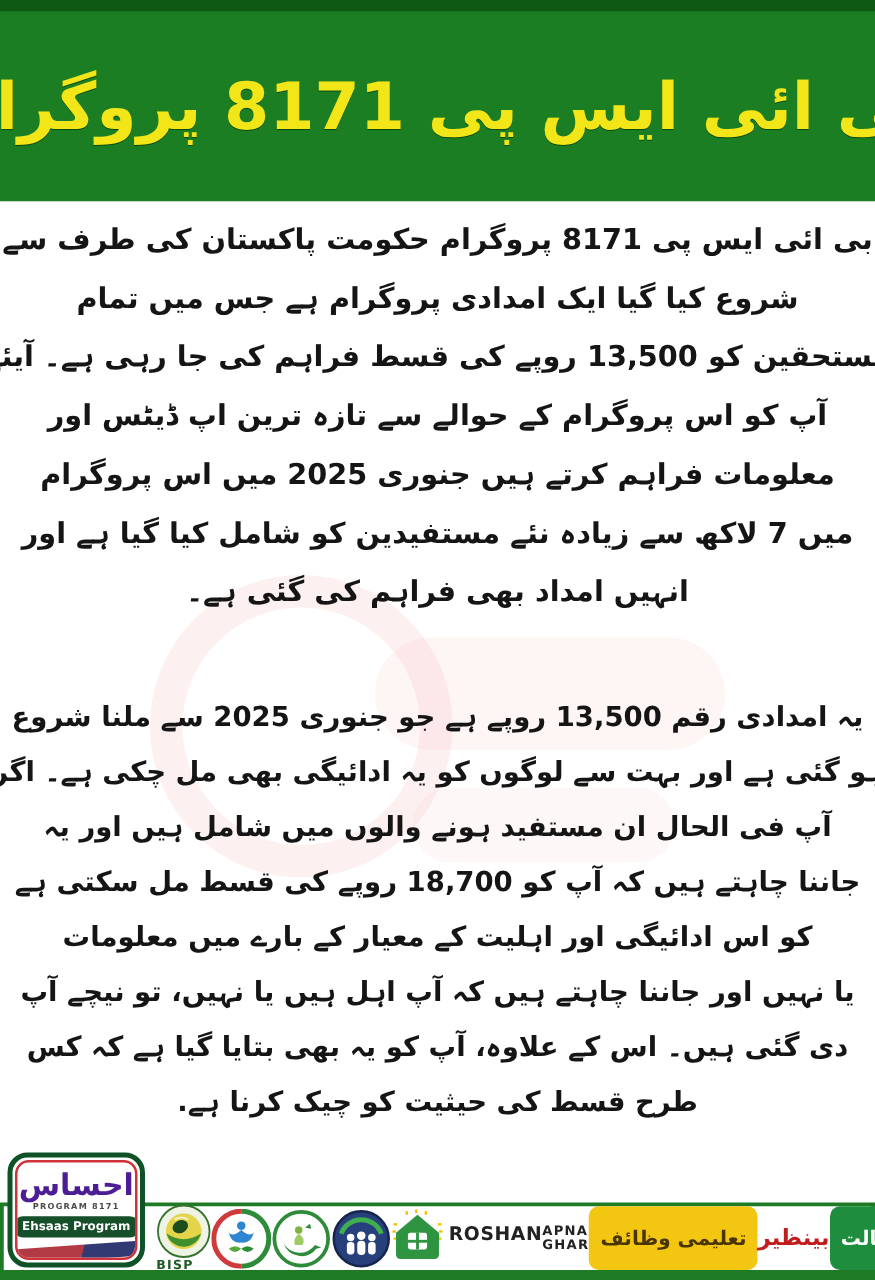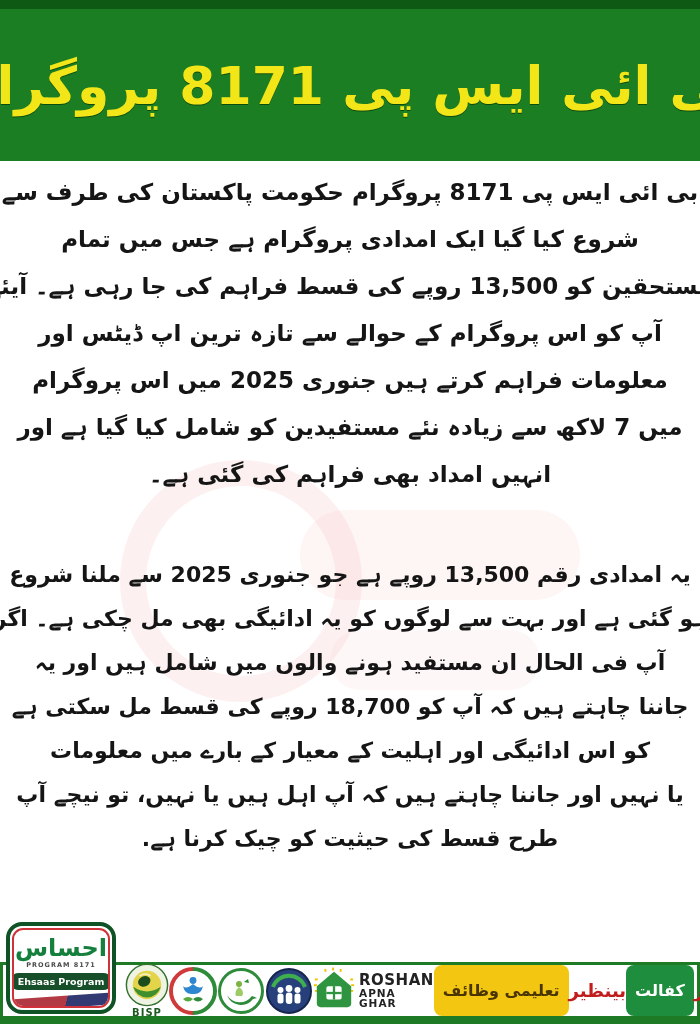--- a/index.html
+++ b/index.html
@@ -22,39 +22,39 @@
   .para .line{display:flex;align-items:center;justify-content:center;white-space:nowrap;font-weight:600;}
   .p1{top:168px;}
   .p1 .line{height:47px;font-size:23px;}
   .p2{top:552px;}
   .p2 .line{height:44px;font-size:22px;}
 
   
   .footbar{position:absolute;left:0;right:0;bottom:0;height:62px;background:#ffffff;border:3px solid #1e7a24;border-bottom:8px solid #1e7a24;box-sizing:border-box;}
   .logos{height:100%;display:flex;align-items:center;justify-content:space-between;padding-left:122px;padding-right:6px;}
 
-  .logo-bisp{display:flex;flex-direction:column;align-items:center;width:56px;}
+  .logo-bisp{display:flex;flex-direction:column;width:56px;}
   .bisp-label{font-size:10px;font-weight:700;color:#1d5a22;letter-spacing:1px;margin-top:-4px;}
 
   .circle-logo{width:48px;height:48px;display:flex;align-items:center;justify-content:center;}
 
   .roshan{display:flex;align-items:center;gap:4px;}
-  .roshan-text{display:flex;flex-direction:column;line-height:1;}
+  .roshan-text{display:flex;flex-direction:row;line-height:1;}
   .roshan-line1{font-size:15px;font-weight:700;color:#222;letter-spacing:0.5px;}
   .roshan-line2{font-size:10.5px;font-weight:700;color:#222;letter-spacing:1px;}
 
   .badge{display:flex;align-items:center;justify-content:center;border-radius:8px;padding:16px 9px;font-weight:700;white-space:nowrap;}
   .badge-yellow{background:#f3c711;color:#4a3400;font-size:16px;}
   .badge-green{background:#1e8e3e;color:#ffffff;font-size:16px;}
   .benazir{color:#c21d1d;font-weight:700;font-size:18px;white-space:nowrap;}
 
   
   .ehsaas-card{position:absolute;left:6px;bottom:10px;width:110px;height:92px;background:#ffffff;border:4px solid #0e5226;border-radius:16px;z-index:3;box-sizing:border-box;overflow:hidden;}
   .ehsaas-inner{position:absolute;inset:2px;border:2px solid #cf3339;border-radius:11px;display:flex;flex-direction:column;align-items:center;overflow:hidden;}
-  .ehsaas-urdu{color:#15803d;font-size:24px;font-weight:700;line-height:1;margin-top:6px;}
+  .ehsaas-urdu{color:#4c1d95;font-size:24px;font-weight:700;line-height:1;margin-top:6px;}
   .ehsaas-program{font-size:6.5px;font-weight:700;color:#4a4a4a;letter-spacing:1px;margin-top:1px;}
   .ehsaas-pill{background:#174f2b;color:#ffffff;font-size:9.5px;font-weight:700;border-radius:9px;padding:3px 8px;margin-top:4px;white-space:nowrap;}
   .ehsaas-wave{position:absolute;bottom:-2px;left:-4px;right:-4px;height:12px;background:linear-gradient(104deg,#b23a44 0 55%,#323a74 55% 100%);transform:skewY(-4deg);}
 </style>
 </head>
 <body>
 
 <div class="page">
 
   <header class="banner">
@@ -78,20 +78,21 @@
     <div class="line">انہیں امداد بھی فراہم کی گئی ہے۔</div>
   </section>
 
   <section class="para p2" dir="rtl">
     <div class="line">یہ امدادی رقم 13,500 روپے ہے جو جنوری 2025 سے ملنا شروع</div>
     <div class="line">ہو گئی ہے اور بہت سے لوگوں کو یہ ادائیگی بھی مل چکی ہے۔ اگر</div>
     <div class="line">آپ فی الحال ان مستفید ہونے والوں میں شامل ہیں اور یہ</div>
     <div class="line">جاننا چاہتے ہیں کہ آپ کو 18,700 روپے کی قسط مل سکتی ہے</div>
     <div class="line">کو اس ادائیگی اور اہلیت کے معیار کے بارے میں معلومات</div>
     <div class="line">یا نہیں اور جاننا چاہتے ہیں کہ آپ اہل ہیں یا نہیں، تو نیچے آپ</div>
+    <div class="line">دی گئی ہیں۔ اس کے علاوہ، آپ کو یہ بھی بتایا گیا ہے کہ کس</div>
     <div class="line">طرح قسط کی حیثیت کو چیک کرنا ہے.</div>
   </section>
 
   <footer class="footbar">
     <div class="logos">
 
       <div class="logo-bisp">
         <span>
           <svg width="44" height="44" viewBox="0 0 48 48">
             <circle cx="24" cy="24" r="22.5" fill="#eef3e4" stroke="#35722d" stroke-width="1.6"></circle>

